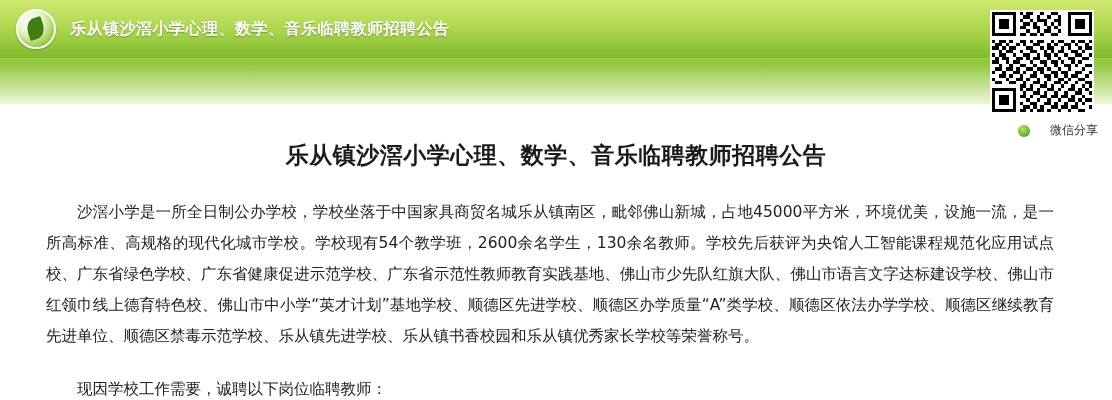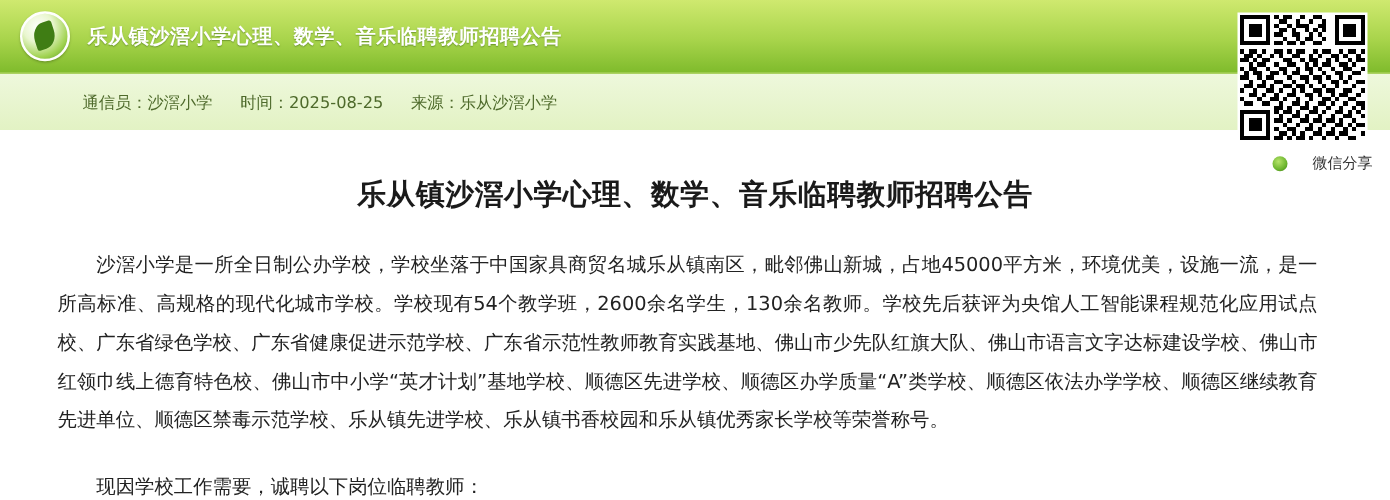--- a/index.html
+++ b/index.html
@@ -140,27 +140,20 @@
     margin-top: 22px;
   }
 </style>
 </head>
 <body>
 
 <div class="banner">
   <div class="banner-top">
     <div class="leaf-logo"></div>
     <div class="banner-title">乐从镇沙滘小学心理、数学、音乐临聘教师招聘公告</div>
-  </div>
-  <div class="banner-bottom">
-    <div class="banner-meta">
-      <span>通信员：沙滘小学</span>
-      <span>时间：2025-08-25</span>
-      <span>来源：乐从沙滘小学</span>
-    </div>
   </div>
 </div>
 
 <div class="qr-wrap">
   <div class="qr-box">
     <svg width="100" height="100" viewBox="0 0 29 29" shape-rendering="crispEdges">
       <rect width="29" height="29" fill="#ffffff"></rect>
       <g fill="#000000">
         <rect x="0" y="0" width="7" height="1"></rect>
           <rect x="0" y="6" width="7" height="1"></rect>

